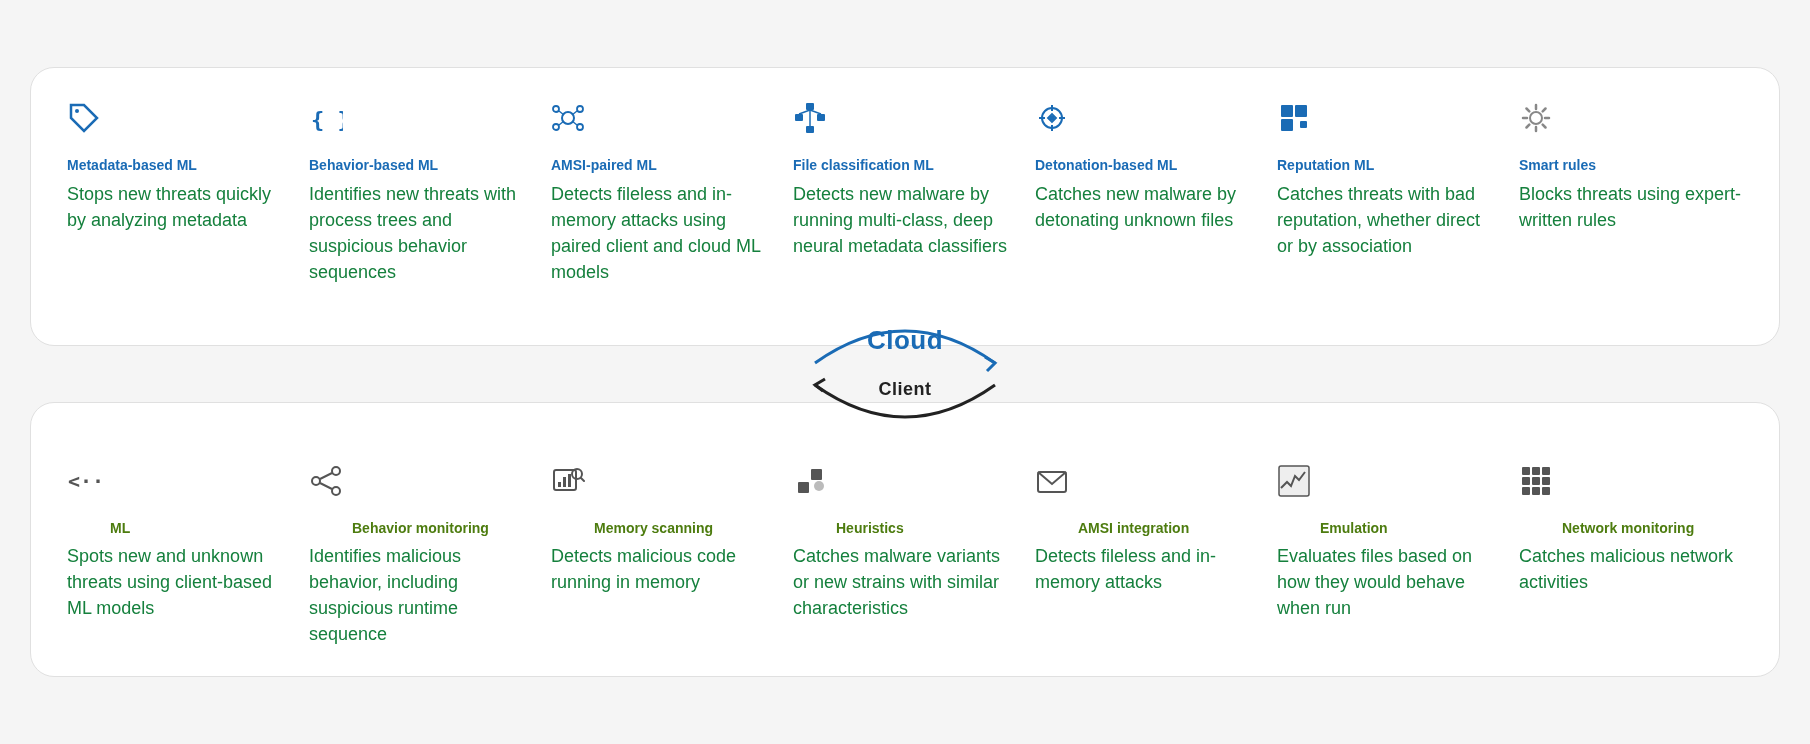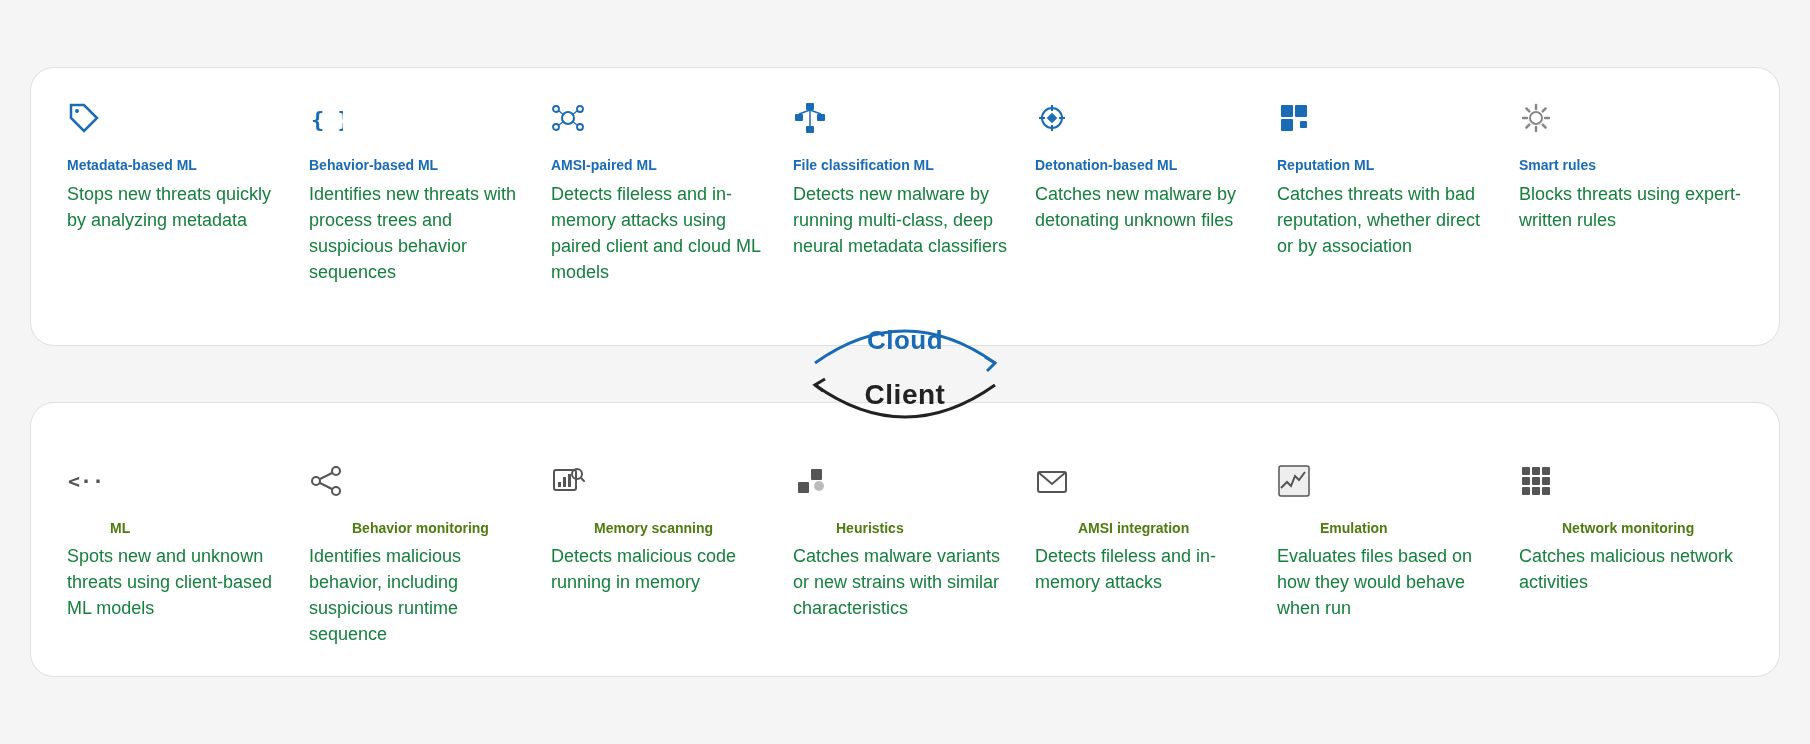--- a/index.html
+++ b/index.html
@@ -93,21 +93,21 @@
       position: absolute;
       top: -28px;
       left: 50%;
       transform: translateX(-50%);
       display: flex;
       flex-direction: column;
       align-items: center;
       z-index: 10;
     }
     .client-label-text {
-      font-size: 28px;
+      font-size: 18px;
       font-weight: 700;
       color: #222;
       letter-spacing: 0.5px;
       position: absolute;
       top: 4px;
       left: 50%;
       transform: translateX(-50%);
       white-space: nowrap;
     }
 

